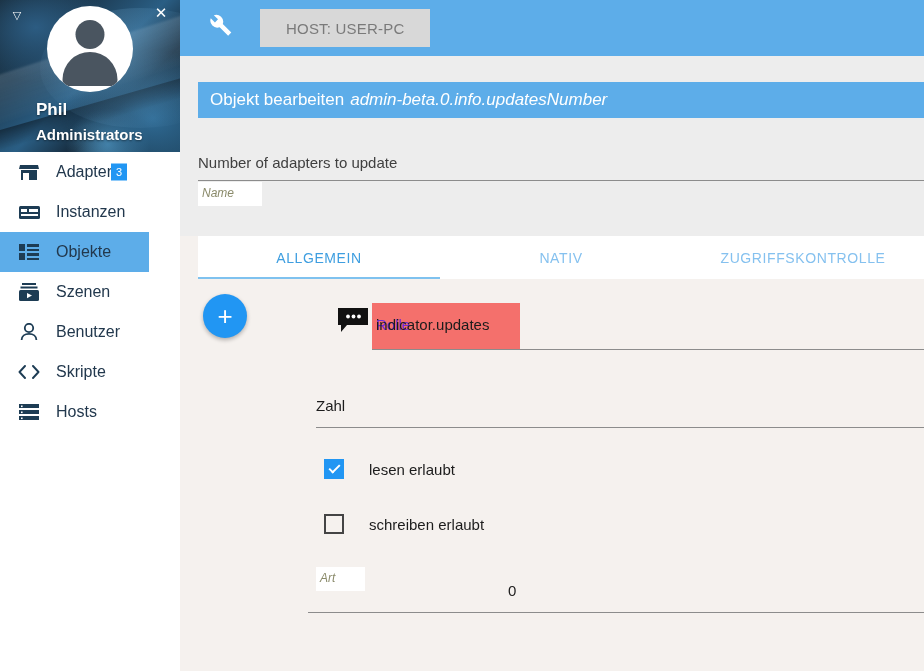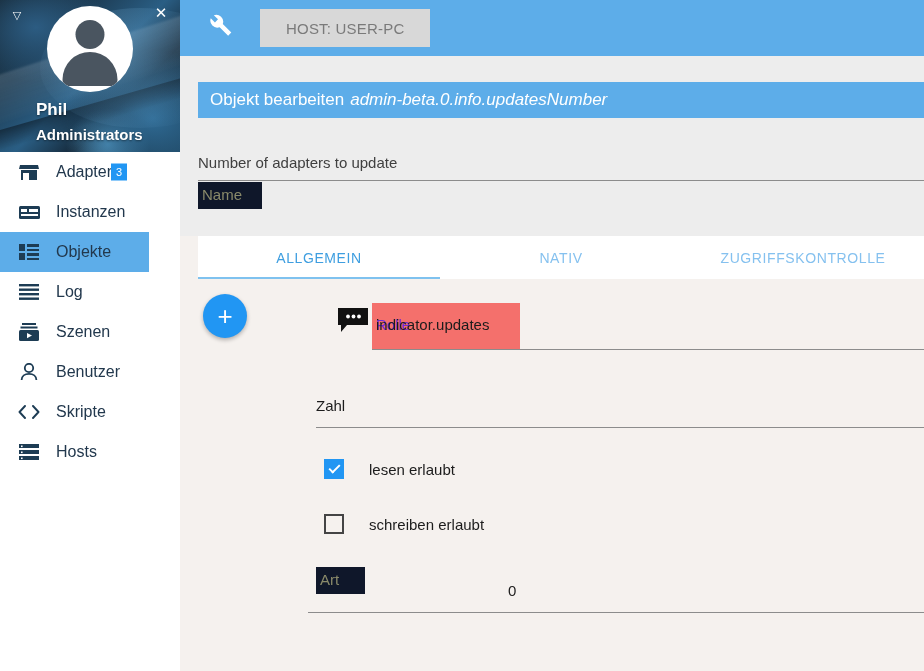--- a/index.html
+++ b/index.html
@@ -154,24 +154,25 @@
   .field-value-top {
     position: absolute; left: 18px; top: 98px;
     font-size: 15px; color: #404040;
   }
   .field-underline {
     position: absolute; left: 18px; top: 124px;
     width: 726px; height: 1px; background: #8c8c8c;
   }
   .hl-label {
     position: absolute;
-    background: #0f172a;
+    background: #ffffff;
     color: #8a8a6a;
-    font-size: 15px;
+    font-size: 12px;
     padding: 4px 6px 6px 4px;
+    font-style: italic;
   }
   .hl-label.name-lbl { left: 18px; top: 126px; width: 64px; }
   .hl-label.art-lbl  { left: 136px; top: 288px; width: 49px; }
 
   #tabsbar {
     position: absolute; left: 18px; top: 236px;
     width: 726px; height: 43px;
     background: #ffffff;
     display: flex;
   }
@@ -318,31 +319,20 @@
               <rect x="0" y="9" width="6" height="7" fill="#1d3c54"></rect>
               <rect x="8" y="0" width="12" height="3" fill="#1d3c54"></rect>
               <rect x="8" y="5" width="12" height="2" fill="#1d3c54"></rect>
               <rect x="8" y="9" width="12" height="3" fill="#1d3c54"></rect>
               <rect x="8" y="14" width="12" height="2" fill="#1d3c54"></rect>
             </svg>
         </span>
         <span class="nav-label">Objekte</span>
       </div>
 
-      <div class="nav-item">
-        <span class="nav-icon">
-          <svg width="20" height="16" viewBox="0 0 20 16">
-              <rect x="0" y="0" width="20" height="2.4" fill="#1d3c54"></rect>
-              <rect x="0" y="4.5" width="20" height="2.4" fill="#1d3c54"></rect>
-              <rect x="0" y="9" width="20" height="2.4" fill="#1d3c54"></rect>
-              <rect x="0" y="13.5" width="20" height="2.4" fill="#1d3c54"></rect>
-            </svg>
-        </span>
-        <span class="nav-label">Log</span>
-      </div>
 
       <div class="nav-item">
         <span class="nav-icon">
           <svg width="20" height="18" viewBox="0 0 20 18">
               <rect x="3" y="0" width="14" height="2" fill="#1d3c54"></rect>
               <rect x="1.5" y="3.5" width="17" height="2" fill="#1d3c54"></rect>
               <rect x="0" y="7" width="20" height="11" rx="1.5" fill="#1d3c54"></rect>
               <path d="M8 10l5 2.6-5 2.6z" fill="#ffffff"></path>
             </svg>
         </span>

